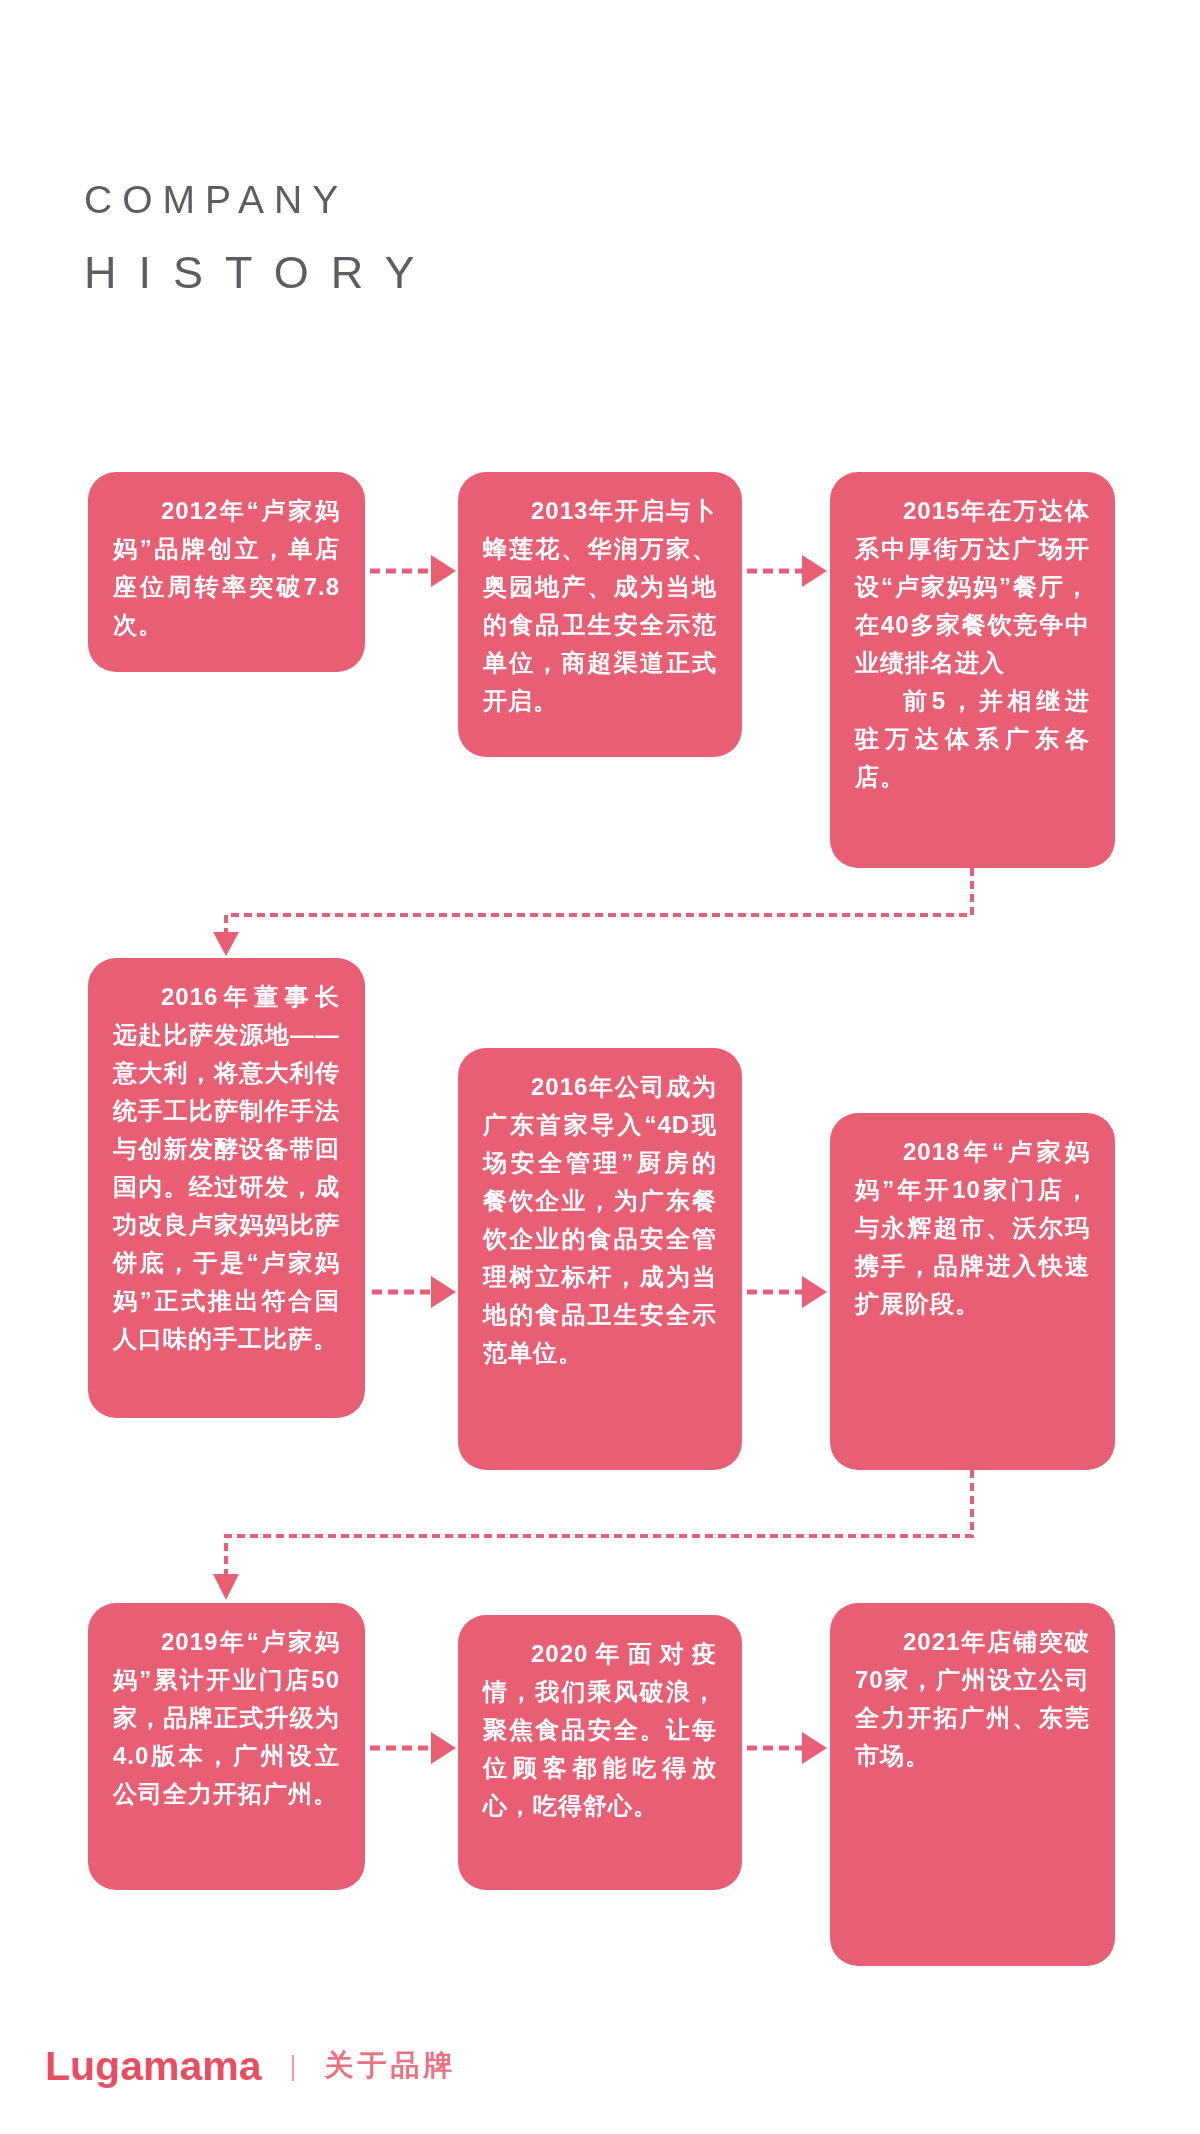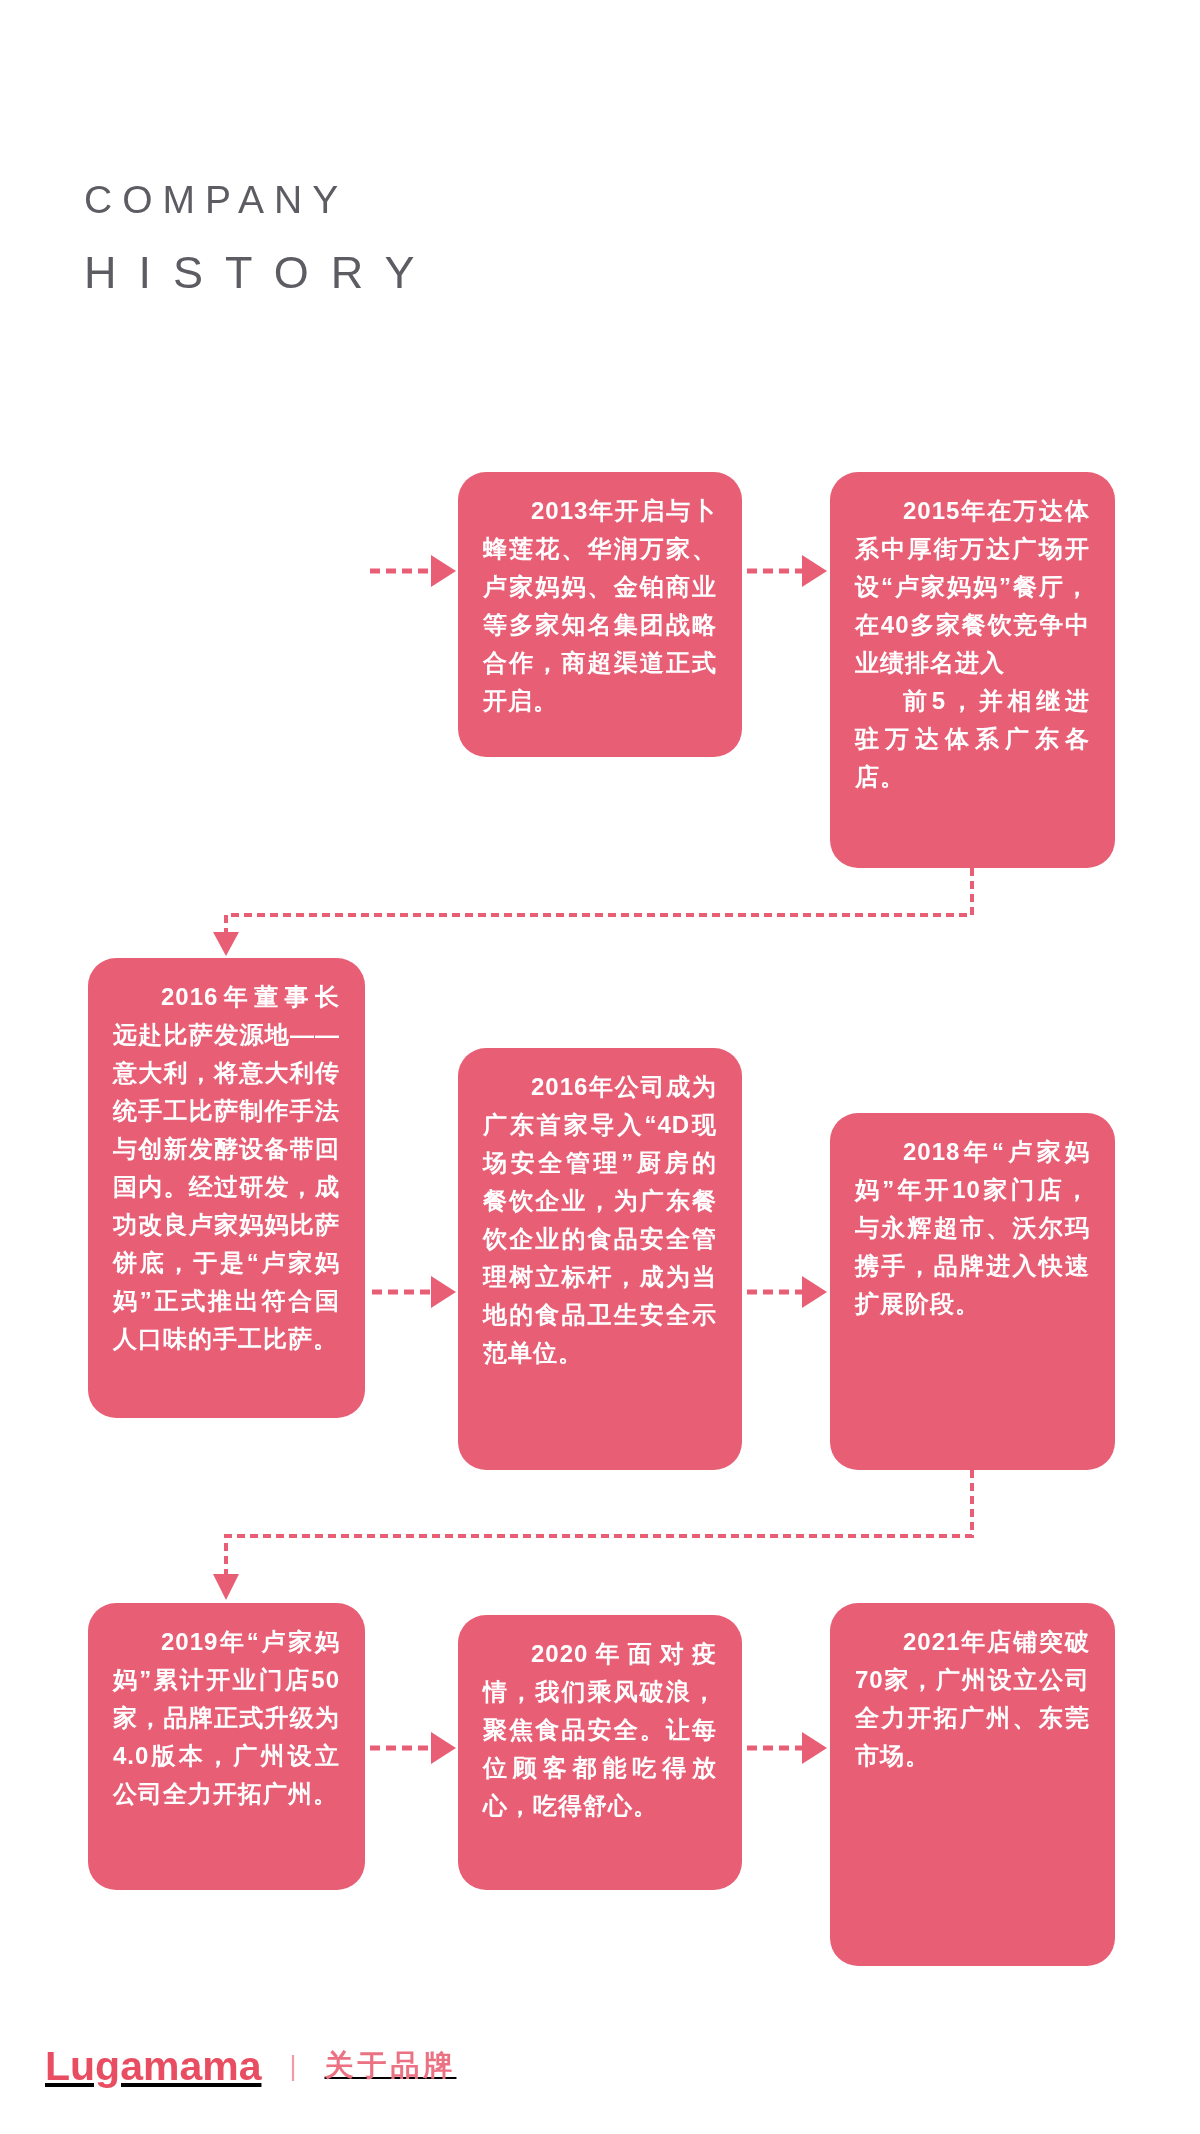--- a/index.html
+++ b/index.html
@@ -38,21 +38,21 @@
   .b2{left:458px;top:472px;width:284px;height:285px;}
   .b3{left:830px;top:472px;width:285px;height:396px;}
   .b4{left:88px;top:958px;width:277px;height:460px;}
   .b5{left:458px;top:1048px;width:284px;height:422px;}
   .b6{left:830px;top:1113px;width:285px;height:357px;}
   .b7{left:88px;top:1603px;width:277px;height:287px;}
   .b8{left:458px;top:1615px;width:284px;height:275px;}
   .b9{left:830px;top:1603px;width:285px;height:363px;}
 
   
-  .footer{position:absolute;left:45px;top:2044px;display:flex;align-items:center;height:44px;text-decoration:underline;}
+  .footer{position:absolute;left:45px;top:2044px;display:flex;align-items:center;height:44px;}
   .logo{font-size:41px;font-weight:800;color:var(--logo_red);letter-spacing:0;}
   .divider{margin:0 28px 0 28px;color:#F19AA6;font-size:27px;font-weight:400;}
   .footer-label{font-size:29px;color:var(--footer_label);letter-spacing:4px;font-weight:700;}
 </style>
 </head>
 <body>
 
 <div class="canvas">
 
   <div class="brand-sub1">COMPANY</div>
@@ -75,23 +75,26 @@
 
     <polyline class="dash-e" points="972,1470 972,1536 226,1536 226,1576"></polyline>
     <polygon class="head" points="213,1574 239,1574 226,1600"></polygon>
 
     <line class="dash-h" x1="370" y1="1748" x2="431" y2="1748"></line>
     <polygon class="head" points="431,1732 431,1764 456,1748"></polygon>
     <line class="dash-h" x1="747" y1="1748" x2="802" y2="1748"></line>
     <polygon class="head" points="802,1732 802,1764 827,1748"></polygon>
   </svg>
 
+  <section class="tl-box b1">
+    <p>2012年“卢家妈妈”品牌创立，单店座位周转率突破7.8次。</p>
+  </section>
 
   <section class="tl-box b2">
-    <p>2013年开启与卜蜂莲花、华润万家、卢家妈妈、金铂商业等多家知名集团战略合作，商超渠道正式开启。</p>
+    <p>2013年开启与卜蜂莲花、华润万家、奥园地产、成为当地的食品卫生安全示范单位，商超渠道正式开启。</p>
   </section>
 
   <section class="tl-box b3">
     <p>2015年在万达体系中厚街万达广场开设“卢家妈妈”餐厅，在40多家餐饮竞争中业绩排名进入</p>
     <p>前5，并相继进驻万达体系广东各店。</p>
   </section>
 
   <section class="tl-box b4">
     <p>2016年董事长远赴比萨发源地——意大利，将意大利传统手工比萨制作手法与创新发酵设备带回国内。经过研发，成功改良卢家妈妈比萨饼底，于是“卢家妈妈”正式推出符合国人口味的手工比萨。</p>
   </section>

